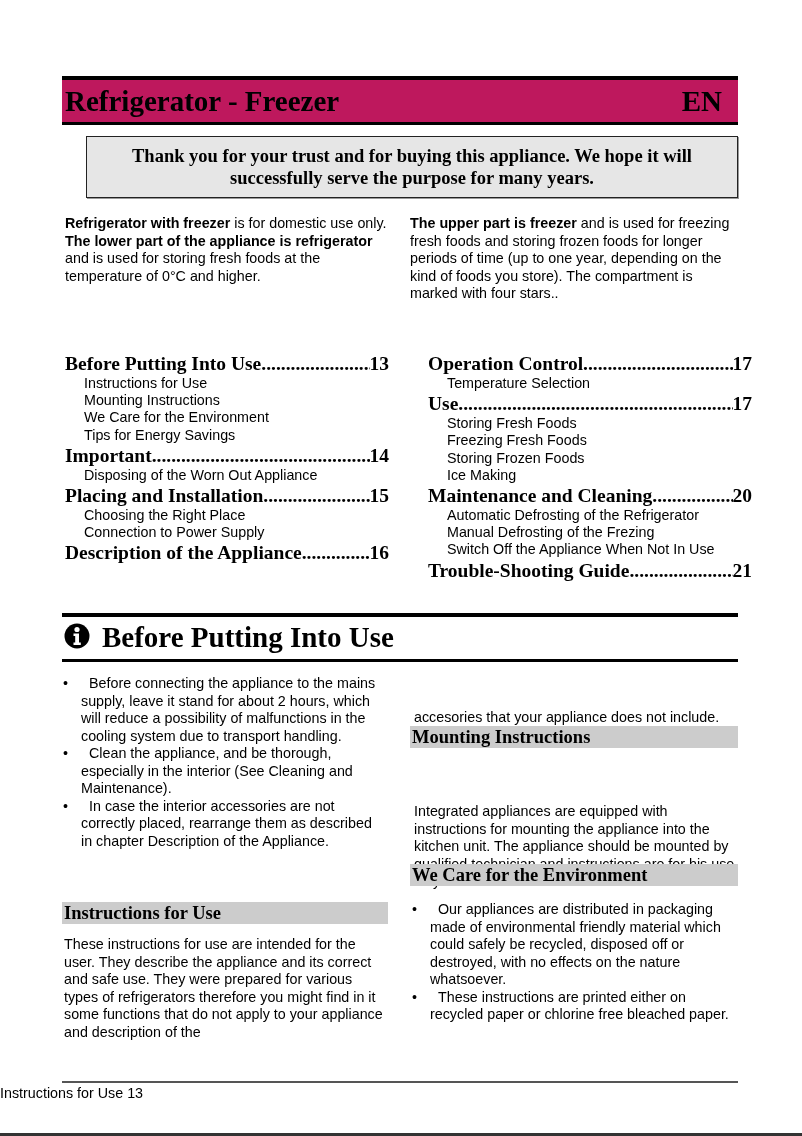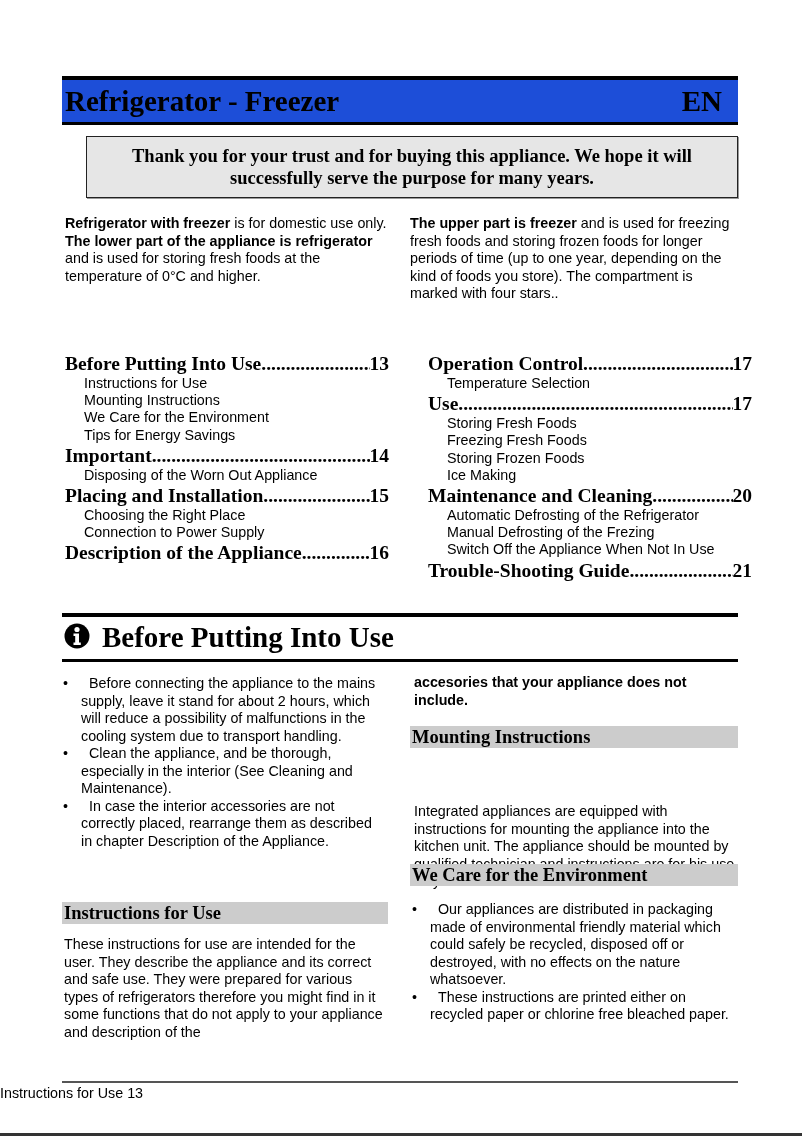--- a/index.html
+++ b/index.html
@@ -6,21 +6,21 @@
   body {
     width: 802px; height: 1136px; background: #ffffff; position: relative;
     overflow: hidden; color: #000;
     font-family: "Liberation Sans", sans-serif;
   }
   .abs { position: absolute; }
 
   
   .title-bar {
     left: 62px; top: 76px; width: 676px; height: 42px;
-    background: #1d4ed8; border-top: 4px solid #000; border-bottom: 3px solid #000;
+    background: #be185d; border-top: 4px solid #000; border-bottom: 3px solid #000;
   }
   .title-bar .title { position: absolute; left: 3px; top: 5px; font-size: 29px; font-weight: bold; font-family: "Liberation Serif", serif; }
   .title-bar .lang { position: absolute; right: 16px; top: 5px; font-size: 29px; font-weight: bold; font-family: "Liberation Serif", serif; }
 
   
   .thanks-box {
     left: 86px; top: 136px; width: 652px; height: 62px;
     background: #e6e6e6; border: 1.5px solid #222;
     box-shadow: 1px 1px 0 #999;
     text-align: center; font-family: "Liberation Serif", serif; font-weight: bold;
@@ -168,21 +168,21 @@
   <ul class="bullets">
     <li><span class="lead">Before connecting the appliance to the</span> <span>mains supply, leave it stand for about 2 hours, which will reduce a possibility of malfunctions in the cooling system due to transport handling.</span></li>
     <li><span class="lead">Clean the appliance, and be thorough,</span> <span>especially in the interior (See Cleaning and Maintenance).</span></li>
     <li><span class="lead">In case the interior accessories are not</span> <span>correctly placed, rearrange them as described in chapter Description of the Appliance.</span></li>
   </ul>
 </div>
 
 <div class="abs subhead" style="left:62px; top:902px; width:324px;">Instructions for Use</div>
 <div class="abs body-col" style="left:64px; top:936px; width:322px;">These instructions for use are intended for the user. They describe the appliance and its correct and safe use. They were prepared for various types of refrigerators therefore you might find in it some functions that do not apply to your appliance and description of the</div>
 
-<div class="abs body-col" style="left:414px; top:674px; width:322px;font-weight:bold;">accesories that your appliance does not include.</div>
+<div class="abs body-col" style="left:414px; top:709px; width:322px;">accesories that your appliance does not include.</div>
 
 <div class="abs subhead" style="left:410px; top:726px; width:326px;">Mounting Instructions</div>
 <div class="abs body-col" style="left:414px; top:803px; width:324px;">Integrated appliances are equipped with instructions for mounting the appliance into the kitchen unit. The appliance should be mounted by qualified technician and instructions are for his use only.</div>
 
 <div class="abs subhead" style="left:410px; top:864px; width:326px;">We Care for the Environment</div>
 <div class="abs body-col" style="left:412px; top:901px; width:326px;">
   <ul class="bullets">
     <li><span class="lead">Our appliances are distributed in packaging</span> <span>made of environmental friendly material which could safely be recycled, disposed off or destroyed, with no effects on the nature whatsoever.</span></li>
     <li><span class="lead">These instructions are printed either on</span> <span>recycled paper or chlorine free bleached paper.</span></li>
   </ul>

